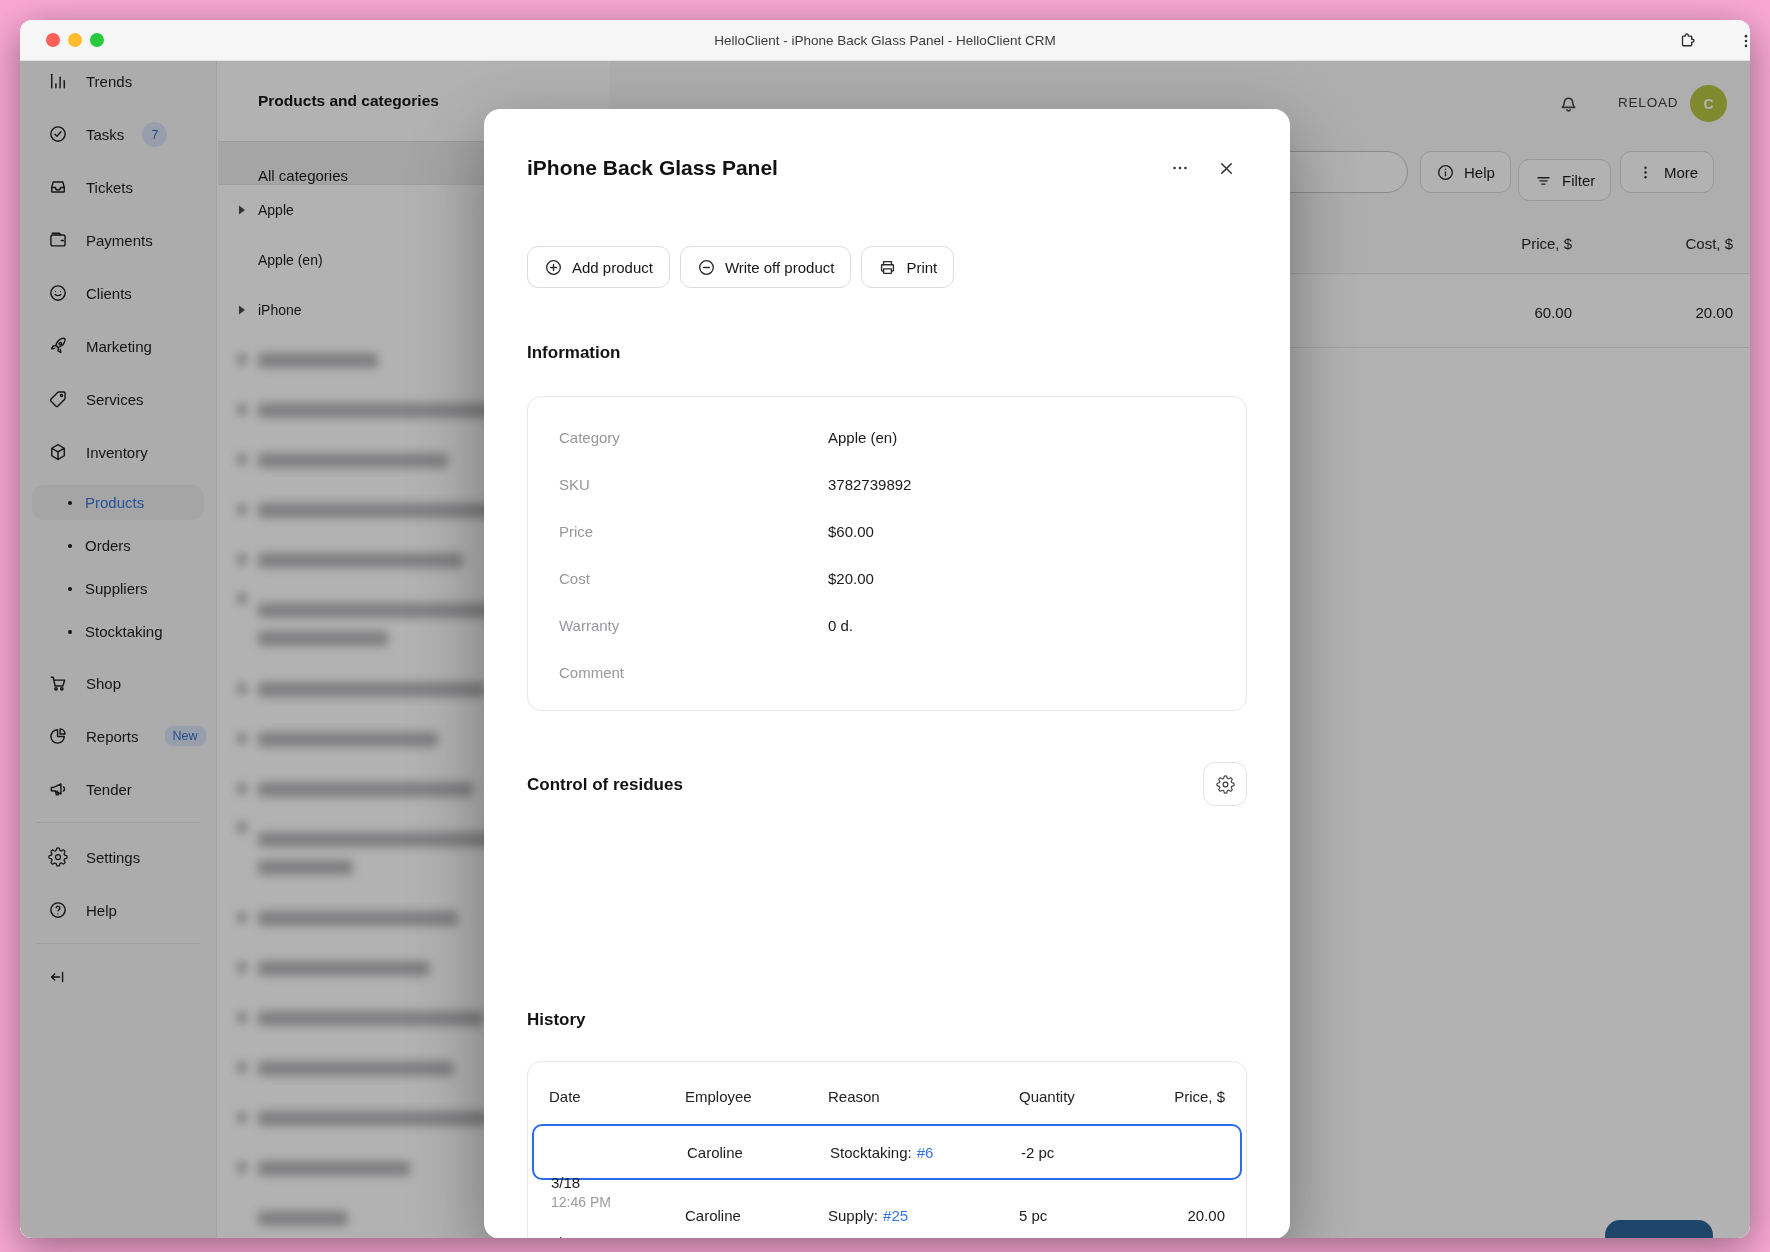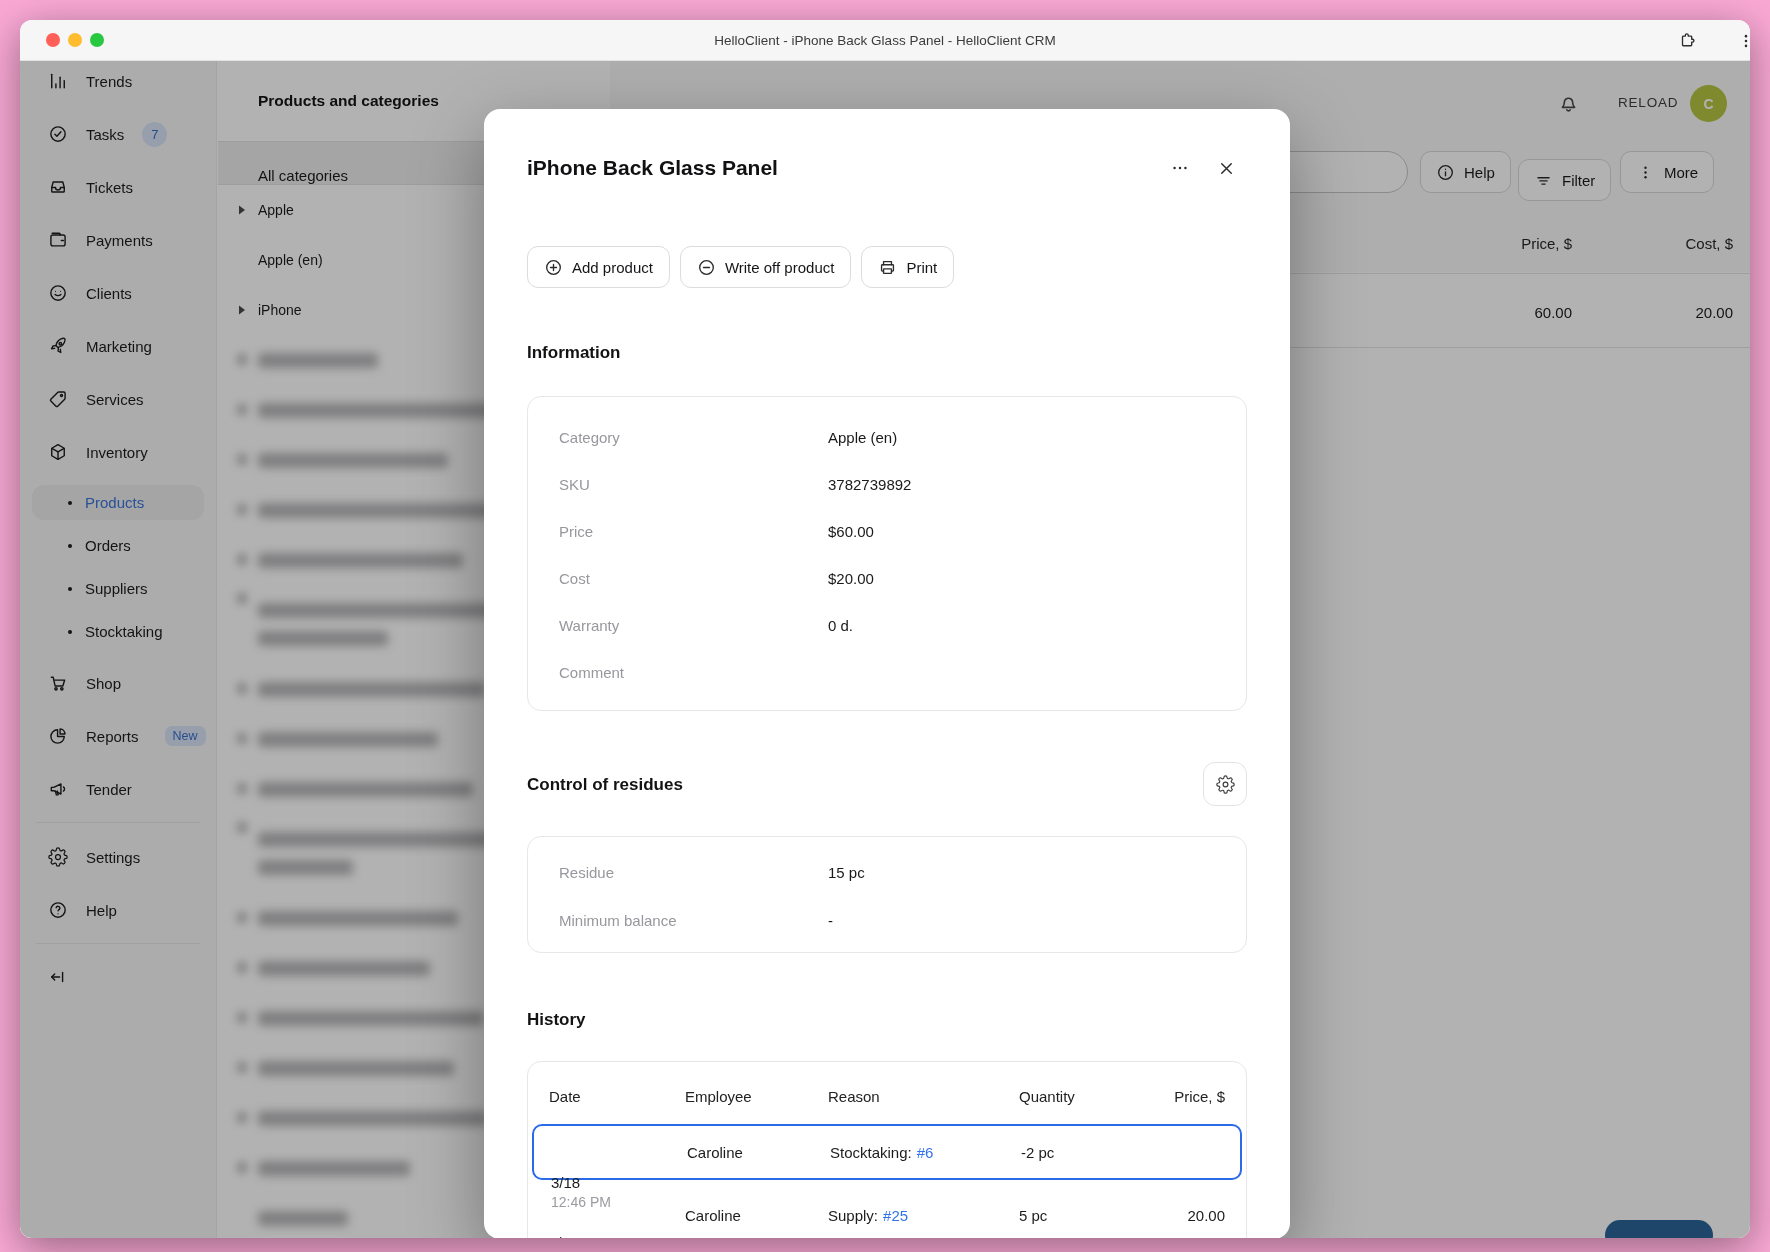--- a/index.html
+++ b/index.html
@@ -551,30 +551,20 @@
           </div>
         </div>
 
         <div class="m-h2 h2-res">Control of residues</div>
         <div class="m-gearbtn">
           <svg width="19" height="19" viewBox="0 0 24 24" fill="none" stroke="currentColor" stroke-width="1.5" stroke-linecap="round" stroke-linejoin="round">
               <circle cx="12" cy="12" r="3"></circle>
               <path d="M19.4 15a1.65 1.65 0 00.33 1.82l.06.06a2 2 0 01-2.83 2.83l-.06-.06a1.65 1.65 0 00-1.82-.33 1.65 1.65 0 00-1 1.51V21a2 2 0 01-4 0v-.09a1.65 1.65 0 00-1.08-1.51 1.65 1.65 0 00-1.82.33l-.06.06a2 2 0 01-2.83-2.83l.06-.06a1.65 1.65 0 00.33-1.82 1.65 1.65 0 00-1.51-1H3a2 2 0 010-4h.09a1.65 1.65 0 001.51-1.08 1.65 1.65 0 00-.33-1.82l-.06-.06a2 2 0 012.83-2.83l.06.06a1.65 1.65 0 001.82.33h.08a1.65 1.65 0 001-1.51V3a2 2 0 014 0v.09a1.65 1.65 0 001 1.51h.08a1.65 1.65 0 001.82-.33l.06-.06a2 2 0 012.83 2.83l-.06.06a1.65 1.65 0 00-.33 1.82v.08a1.65 1.65 0 001.51 1H21a2 2 0 010 4h-.09a1.65 1.65 0 00-1.51 1z"></path>
             </svg>
         </div>
-        <div class="m-card card-res">
-          <div class="i-row">
-            <span class="i-label">Residue</span>
-            <span class="i-value">15 pc</span>
-          </div>
-          <div class="i-row">
-            <span class="i-label">Minimum balance</span>
-            <span class="i-value">-</span>
-          </div>
-        </div>
 
         <div class="m-h2 h2-hist">History</div>
         <div class="m-card card-hist">
           <span class="h-hcell hc1">Date</span>
           <span class="h-hcell hc2">Employee</span>
           <span class="h-hcell hc3">Reason</span>
           <span class="h-hcell hc4">Quantity</span>
           <span class="h-hcell hc5">Price, $</span>
 
           <div class="h-row h-row1">

